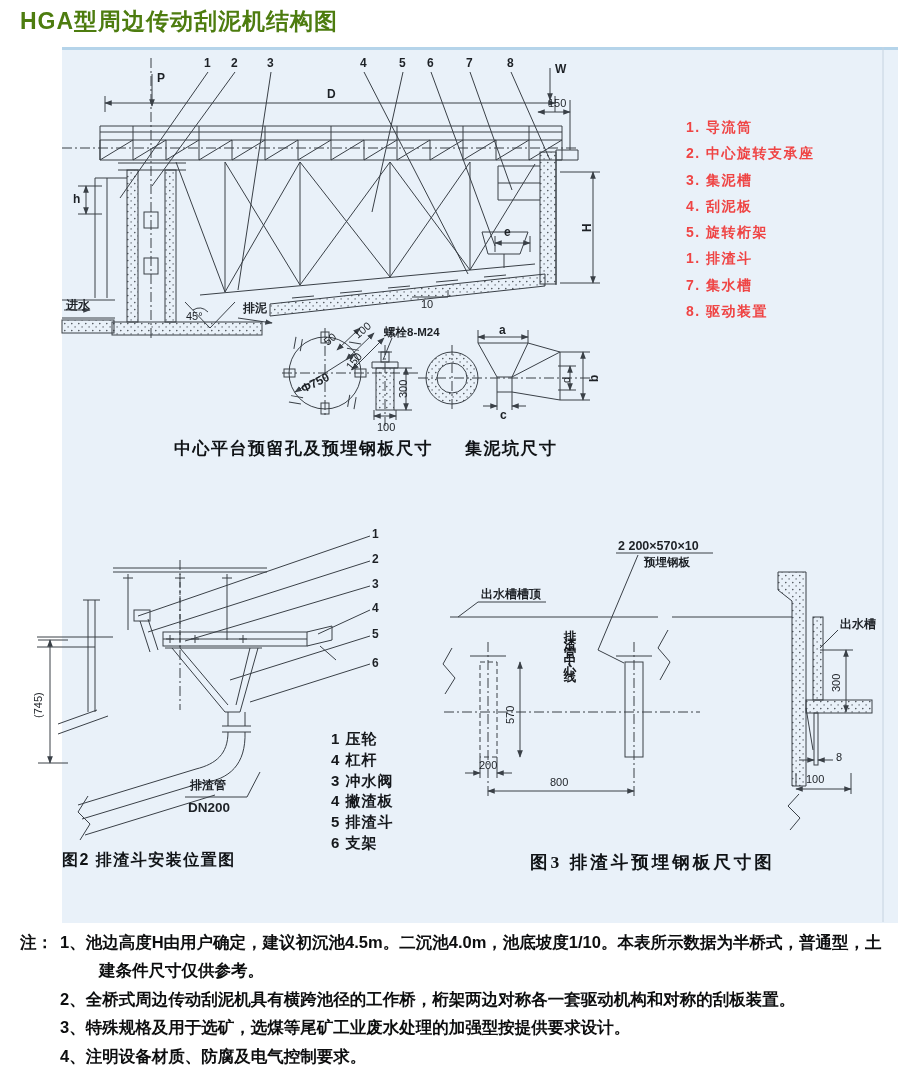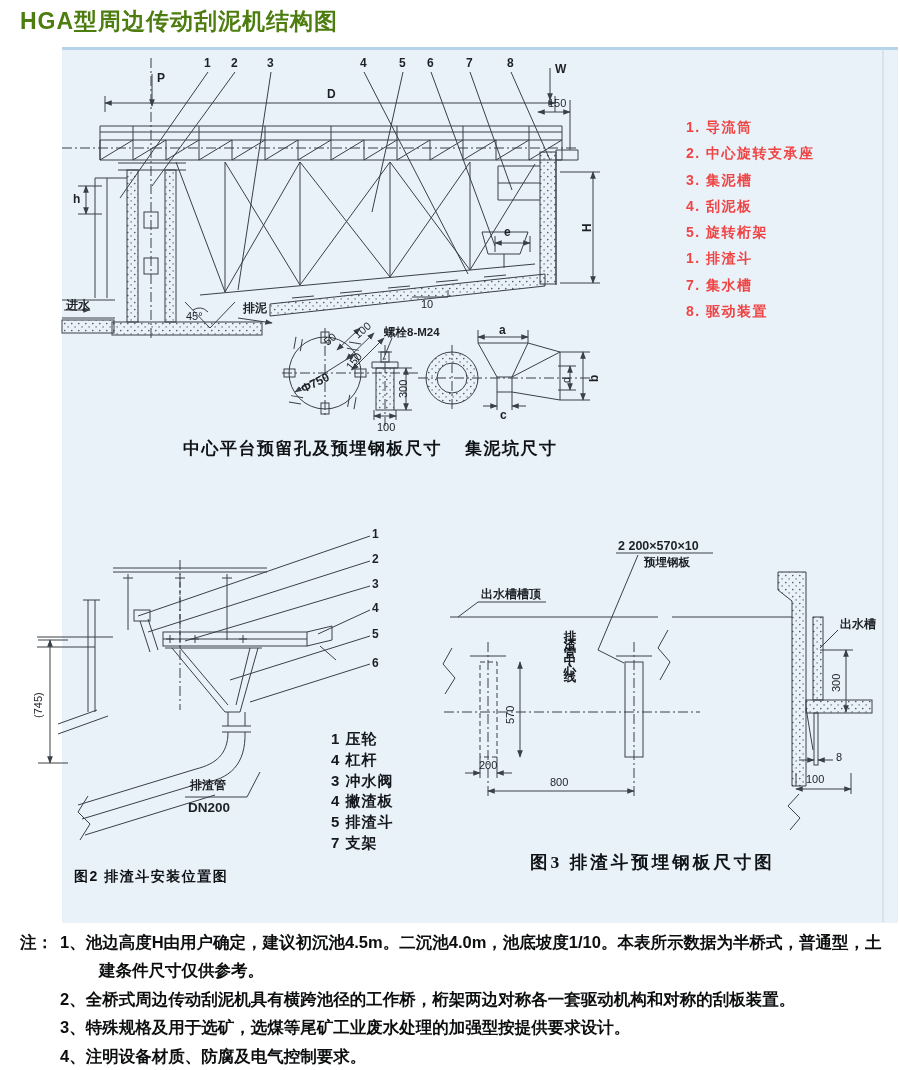--- a/index.html
+++ b/index.html
@@ -268,41 +268,41 @@
   <div class="t d" style="left:344px;top:365px;transform:rotate(-50deg);transform-origin:0 0;">150</div>
   <div class="t n" style="left:299px;top:384px;transform:rotate(-26deg);transform-origin:0 0;">Φ750</div>
   <div class="t d rot" style="left:398px;top:398px;">300</div>
   <div class="t d" style="left:377px;top:422px;">100</div>
 
   <div class="t n" style="left:499px;top:324px;">a</div>
   <div class="t n rot" style="left:588px;top:382px;">b</div>
   <div class="t d rot" style="left:561px;top:383px;">d</div>
   <div class="t n" style="left:500px;top:409px;">c</div>
 
-  <div class="cap" style="left:183px;top:437px;">中心平台预留孔及预埋钢板尺寸</div>
+  <div class="cap" style="left:174px;top:437px;">中心平台预留孔及预埋钢板尺寸</div>
   <div class="cap" style="left:465px;top:437px;">集泥坑尺寸</div>
 
   <div class="t n" style="left:372px;top:528px;">1</div>
   <div class="t n" style="left:372px;top:553px;">2</div>
   <div class="t n" style="left:372px;top:578px;">3</div>
   <div class="t n" style="left:372px;top:602px;">4</div>
   <div class="t n" style="left:372px;top:628px;">5</div>
   <div class="t n" style="left:372px;top:657px;">6</div>
   <div class="t d rot" style="left:33px;top:718px;">(745)</div>
   <div class="t zh" style="left:190px;top:779px;">排渣管</div>
   <div class="t" style="left:188px;top:801px;font-size:13.5px;font-weight:700;">DN200</div>
   <div class="f2legend">
     <div>1 压轮</div>
     <div>4 杠杆</div>
     <div>3 冲水阀</div>
     <div>4 撇渣板</div>
     <div>5 排渣斗</div>
-    <div>7 支架</div>
+    <div>6 支架</div>
   </div>
-  <div class="cap" style="left:62px;top:868px;font-size:14px;padding-left:12px;">图2 排渣斗安装位置图</div>
+  <div class="cap" style="left:62px;top:850px;font-size:16px;">图2 排渣斗安装位置图</div>
 
   <div class="t" style="left:618px;top:540px;font-size:12.5px;font-weight:600;">2  200×570×10</div>
   <div class="t" style="left:644px;top:557px;font-size:11.5px;font-weight:600;">预埋钢板</div>
   <div class="t zh" style="left:481px;top:588px;">出水槽槽顶</div>
   <div class="vt">排渣管中心线</div>
   <div class="t d rot" style="left:505px;top:724px;">570</div>
   <div class="t d" style="left:479px;top:760px;">200</div>
   <div class="t d" style="left:550px;top:777px;">800</div>
   <div class="t zh" style="left:840px;top:618px;">出水槽</div>
   <div class="t d rot" style="left:831px;top:692px;">300</div>

